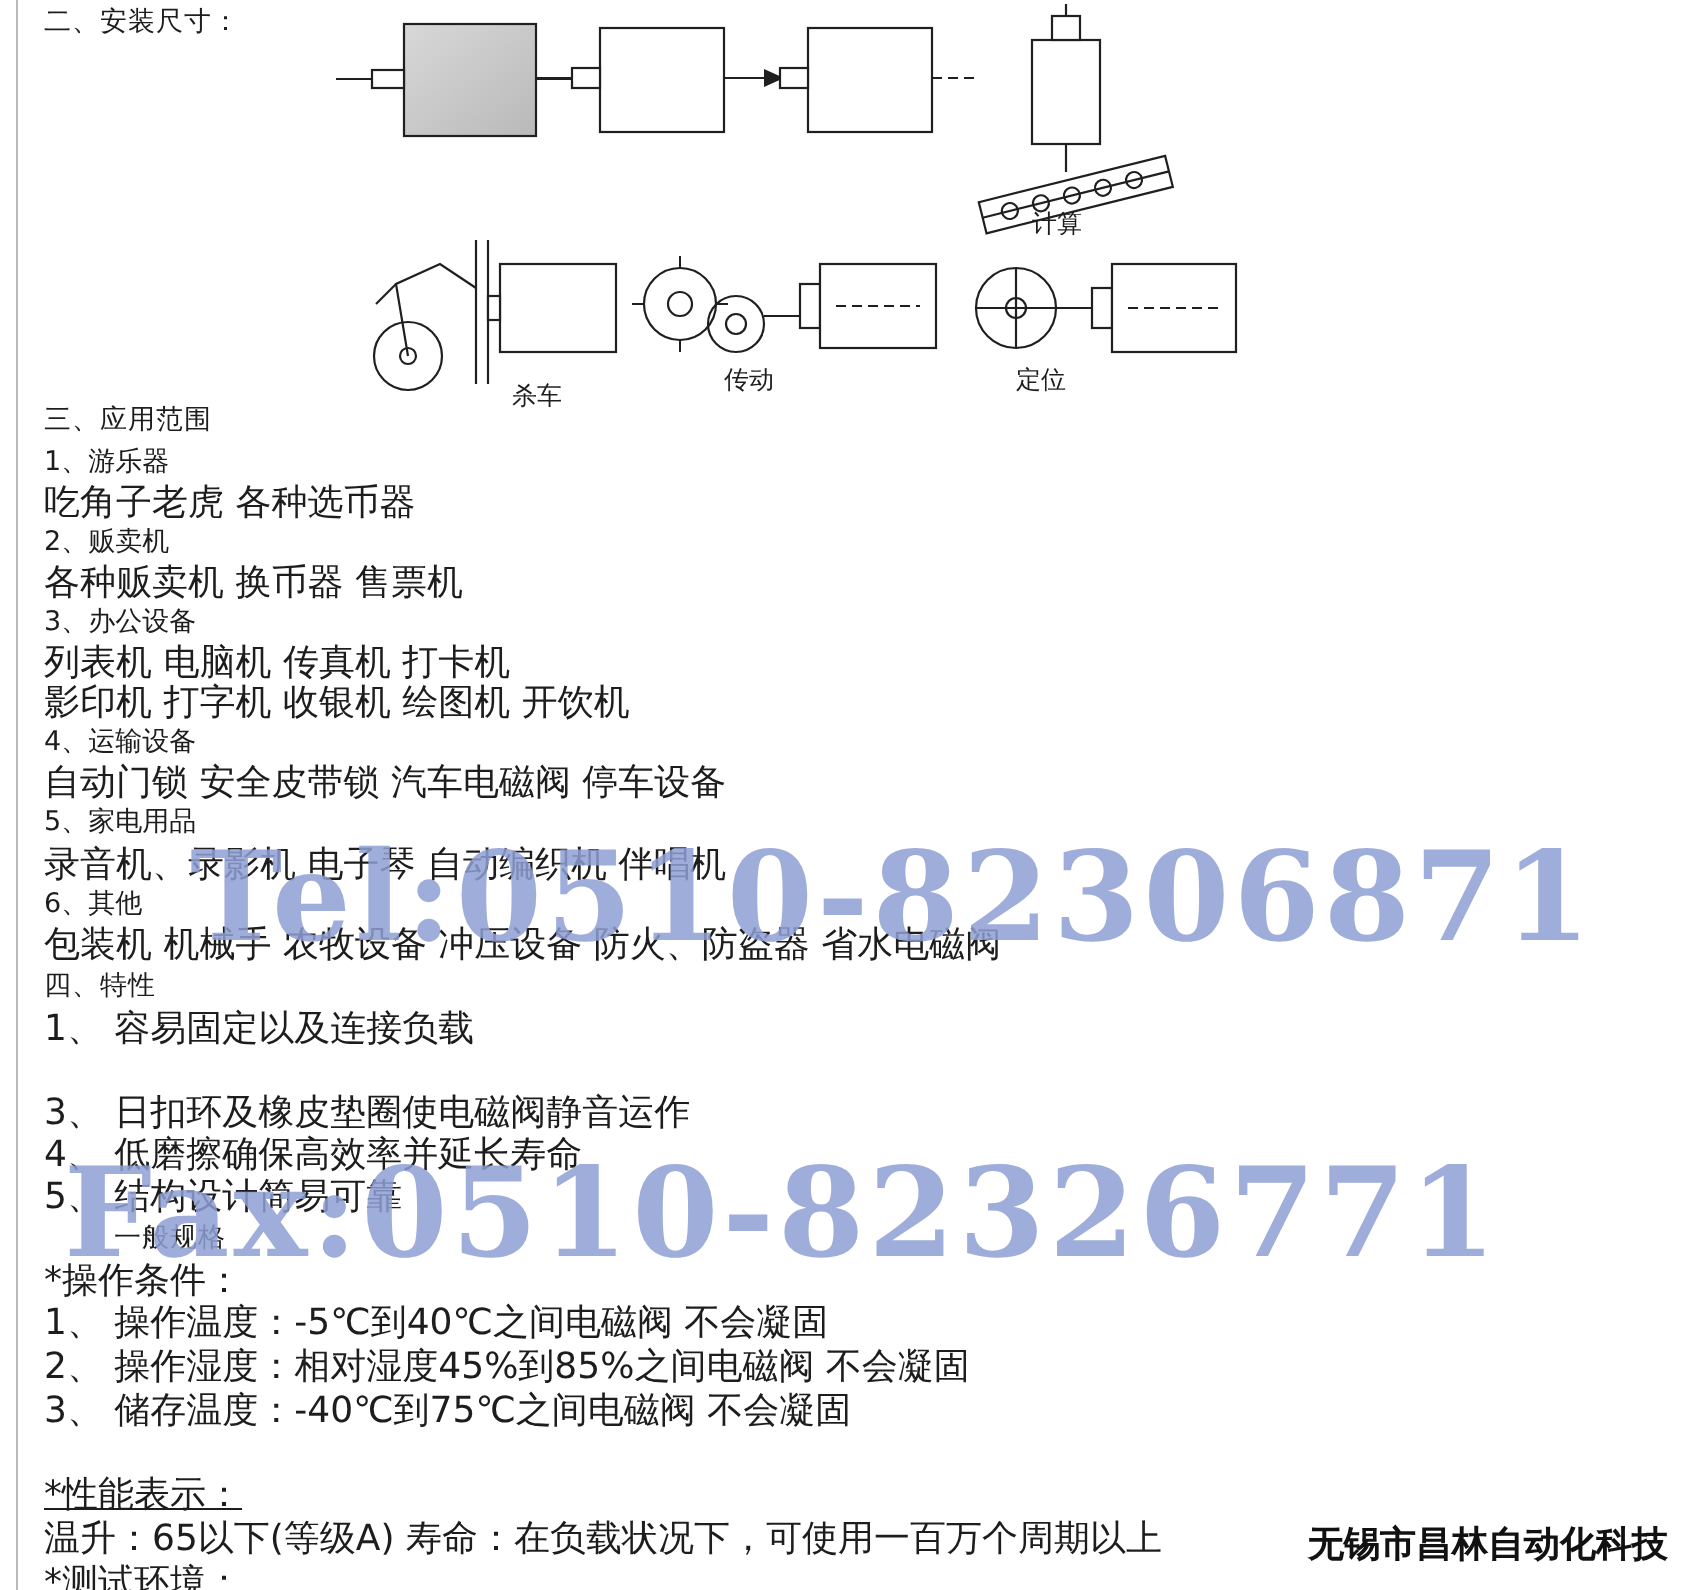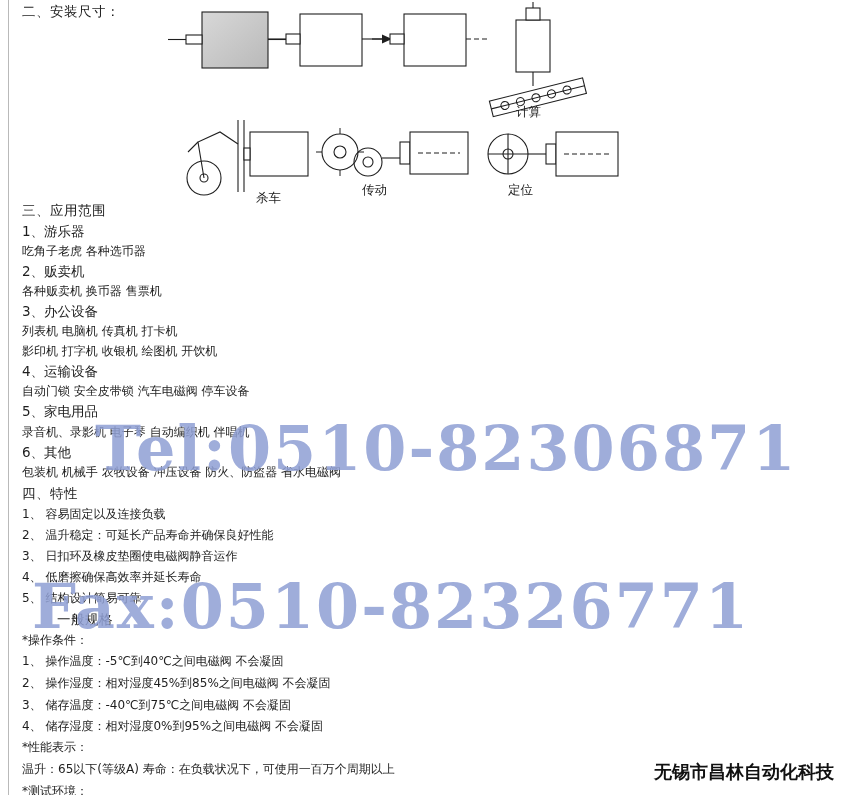--- a/index.html
+++ b/index.html
@@ -22,21 +22,21 @@
   }
   
   .left-rule {
     position: absolute;
     left: 8px; top: 0;
     width: 1px; height: 795px;
     background: #b9b9b9;
   }
   .txt {
     position: absolute;
-    font-size: 12px;
+    font-size: 18px;
     line-height: 15px;
     white-space: nowrap;
     color: #1d1d1d;
   }
   .heading {
     font-size: 13.5px;
     letter-spacing: 0.5px;
   }
   .sub {
     font-size: 13.5px;
@@ -195,32 +195,30 @@
   </div>
   <div class="txt" style="left:22px; top:425px;">录音机、录影机  电子琴  自动编织机  伴唱机</div>
 
   <div class="txt sub" style="left:22px; top:445px;">
     <span>6、</span><span>其他</span>
   </div>
   <div class="txt" style="left:22px; top:465px;">包装机  机械手  农牧设备  冲压设备  防火、防盗器  省水电磁阀</div>
 
   <div class="txt heading" style="left:22px; top:486px;">四、特性</div>
   <div class="txt" style="left:22px; top:507px;text-align:center;">1、 容易固定以及连接负载</div>
-  <div class="txt" style="left:22px; top:528px;">2、 温升稳定：可延长产品寿命并确保良好性能</div>
   <div class="txt" style="left:22px; top:549px;">3、 日扣环及橡皮垫圈使电磁阀静音运作</div>
   <div class="txt" style="left:22px; top:570px;">4、 低磨擦确保高效率并延长寿命</div>
   <div class="txt" style="left:22px; top:591px;">5、 结构设计简易可靠</div>
 
   <div class="txt heading" style="left:22px; top:612px;margin-left:35px;">一般规格</div>
   <div class="txt" style="left:22px; top:633px;">*操作条件：</div>
   <div class="txt" style="left:22px; top:654px;">1、 操作温度：-5℃到40℃之间电磁阀  不会凝固</div>
   <div class="txt" style="left:22px; top:676px;">2、 操作湿度：相对湿度45%到85%之间电磁阀  不会凝固</div>
   <div class="txt" style="left:22px; top:698px;">3、 储存温度：-40℃到75℃之间电磁阀  不会凝固</div>
-  <div class="txt" style="left:22px; top:719px;">4、 储存湿度：相对湿度0%到95%之间电磁阀  不会凝固</div>
-  <div class="txt" style="left:22px; top:740px;">*性能表示：</div>
+  <div class="txt" style="left:22px; top:740px;text-decoration:underline;">*性能表示：</div>
   <div class="txt" style="left:22px; top:762px;">温升：65以下(等级A) 寿命：在负载状况下，可使用一百万个周期以上</div>
   <div class="txt" style="left:22px; top:784px;">*测试环境：</div>
 
   <div class="watermark wm1">Tel:0510-82306871</div>
   <div class="watermark wm3">Fax:0510-82326771</div>
 
   <div class="company">无锡市昌林自动化科技</div>
 
 </div>
 

